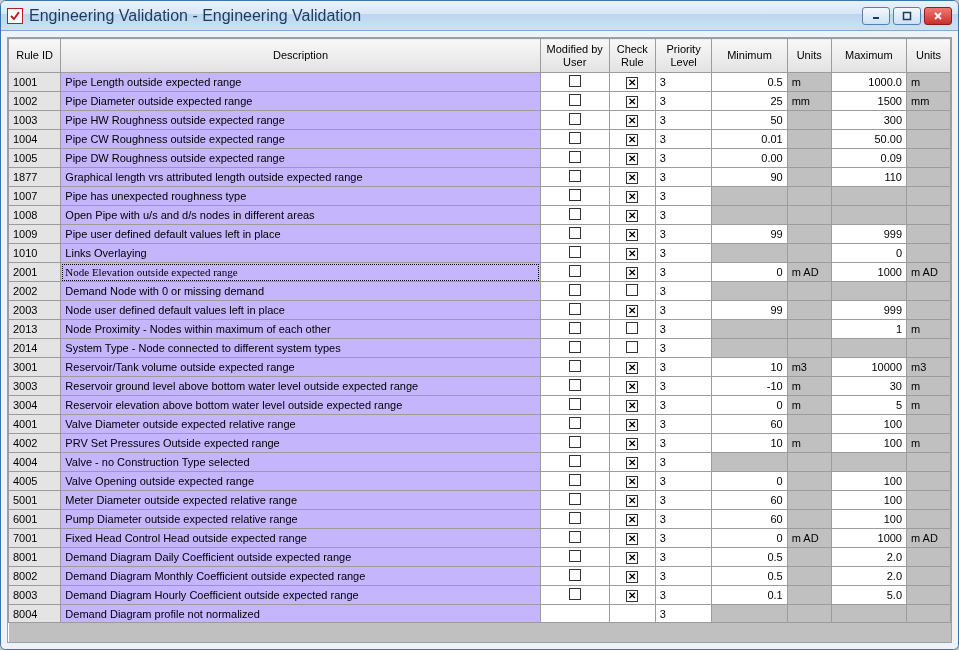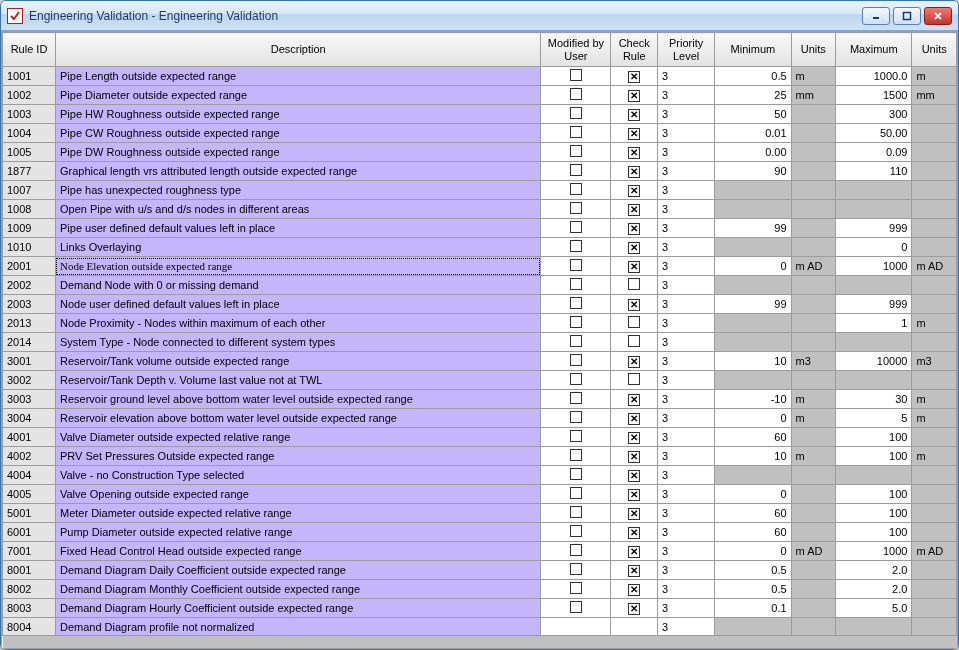--- a/index.html
+++ b/index.html
@@ -20,35 +20,35 @@
     display: flex; align-items: center;
     padding: 0 6px;
     user-select: none;
   }
   .titlebar .app-icon {
     width: 16px; height: 16px; margin-right: 6px;
     display: flex; align-items: center; justify-content: center;
     background: #fff; border: 1px solid #b02020;
   }
   .titlebar .app-icon svg { display:block; }
-  .titlebar .title { flex: 1; color: #1c3b5e; font-size: 12px; }
+  .titlebar .title { flex: 1; color: #1c3b5e; font-size: 16px; }
   .win-controls { display: flex; gap: 3px; }
   .win-btn {
     width: 28px; height: 18px;
     border: 1px solid #5a7fad;
     border-radius: 3px;
     background: linear-gradient(to bottom, #f3f8fd, #cde1f4);
     display: flex; align-items: center; justify-content: center;
     cursor: pointer;
   }
   .win-btn.close { background: linear-gradient(to bottom, #f07a72, #c9302c); border-color: #8a1f1a; }
   .win-btn svg { display:block; }
 
   .client {
-    flex: 1; overflow: hidden; display:flex;
+    flex: 1; padding: 6px; overflow: hidden; display:flex;
     background: #eef3fa;
   }
   .grid-wrap {
     flex:1;
     border: 1px solid #9aa0a6;
     background: #c0c0c0;
     overflow: auto;
     box-shadow: inset 1px 1px 0 #fff;
   }
 
@@ -332,31 +332,20 @@
               <td class="cell-desc">Reservoir/Tank volume outside expected range</td>
               <td class="cell-mod"><span class="chk"></span></td>
               <td class="cell-chk"><span class="chk checked"></span></td>
               <td class="cell-pri">3</td>
               <td class="cell-num">10</td>
               <td class="cell-unit">m3</td>
               <td class="cell-num">10000</td>
               <td class="cell-unit">m3</td>
             </tr>
             <tr>
-              <td class="cell-id">3002</td>
-              <td class="cell-desc">Reservoir/Tank Depth v. Volume last value not at TWL</td>
-              <td class="cell-mod"><span class="chk"></span></td>
-              <td class="cell-chk"><span class="chk"></span></td>
-              <td class="cell-pri">3</td>
-              <td class="cell-num nullcell"></td>
-              <td class="cell-unit nullcell"></td>
-              <td class="cell-num nullcell"></td>
-              <td class="cell-unit nullcell"></td>
-            </tr>
-            <tr>
               <td class="cell-id">3003</td>
               <td class="cell-desc">Reservoir ground level above bottom water level outside expected range</td>
               <td class="cell-mod"><span class="chk"></span></td>
               <td class="cell-chk"><span class="chk checked"></span></td>
               <td class="cell-pri">3</td>
               <td class="cell-num">-10</td>
               <td class="cell-unit">m</td>
               <td class="cell-num">30</td>
               <td class="cell-unit">m</td>
             </tr>

